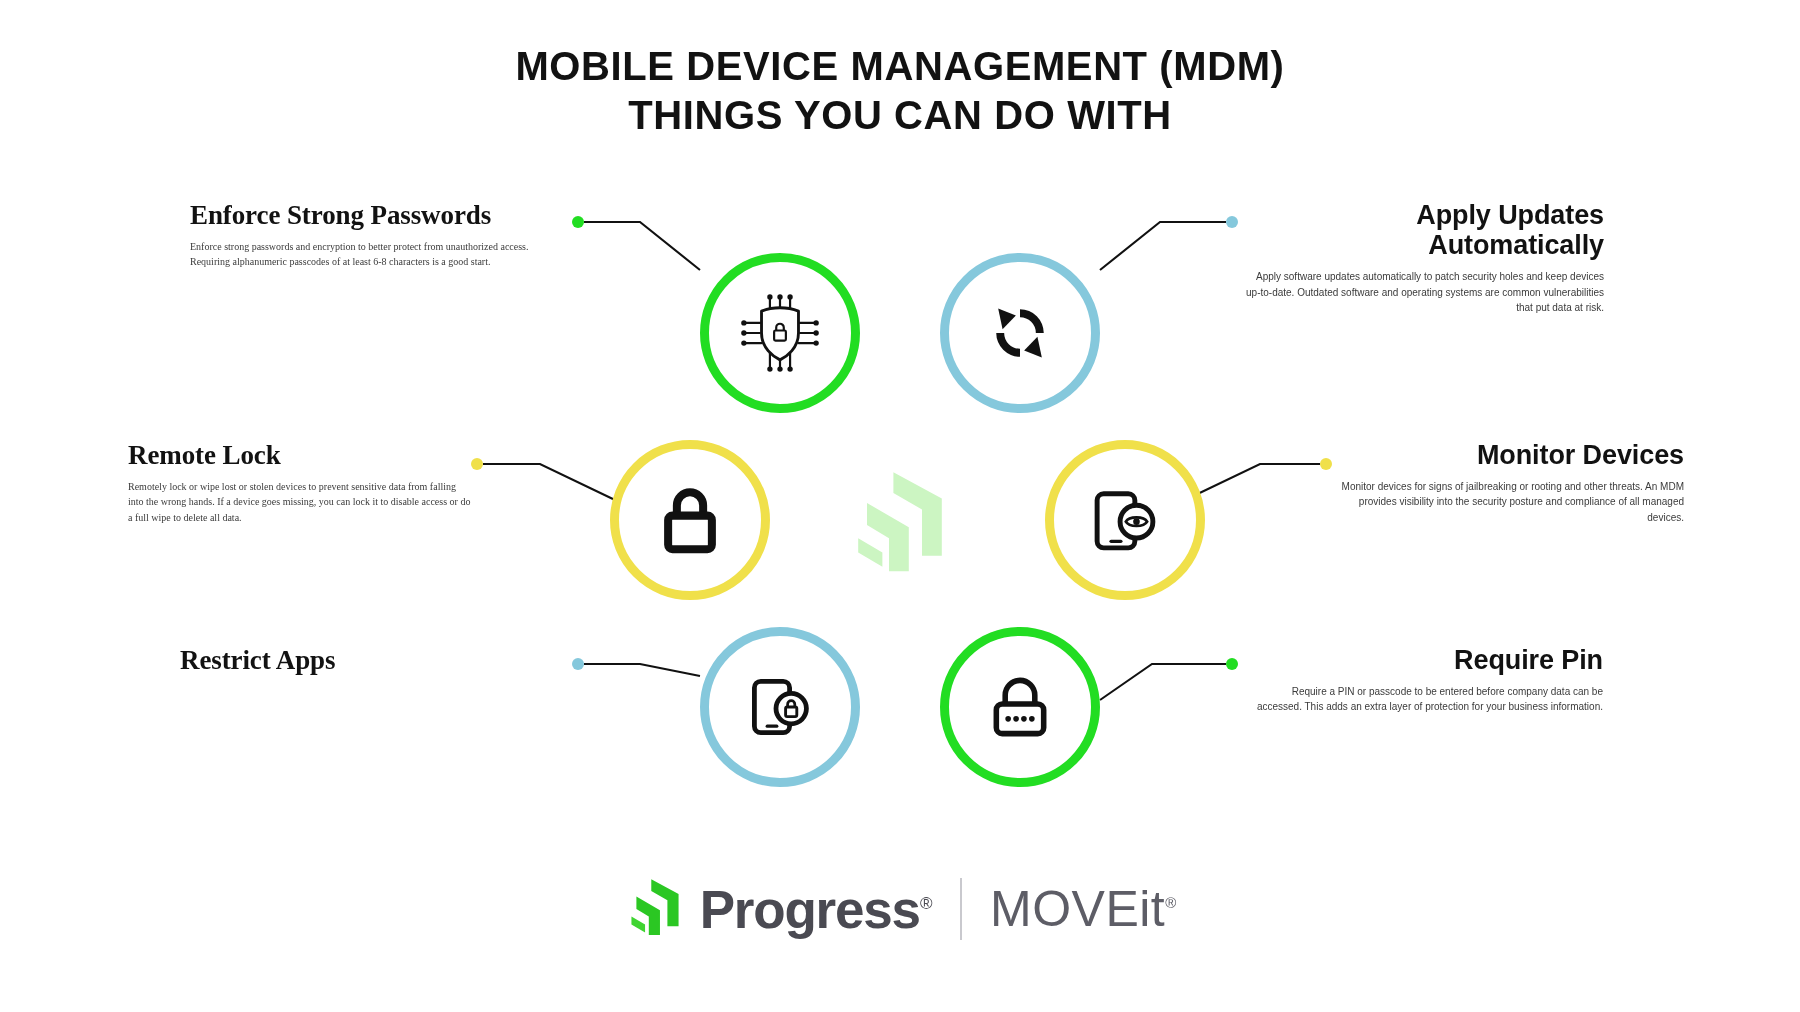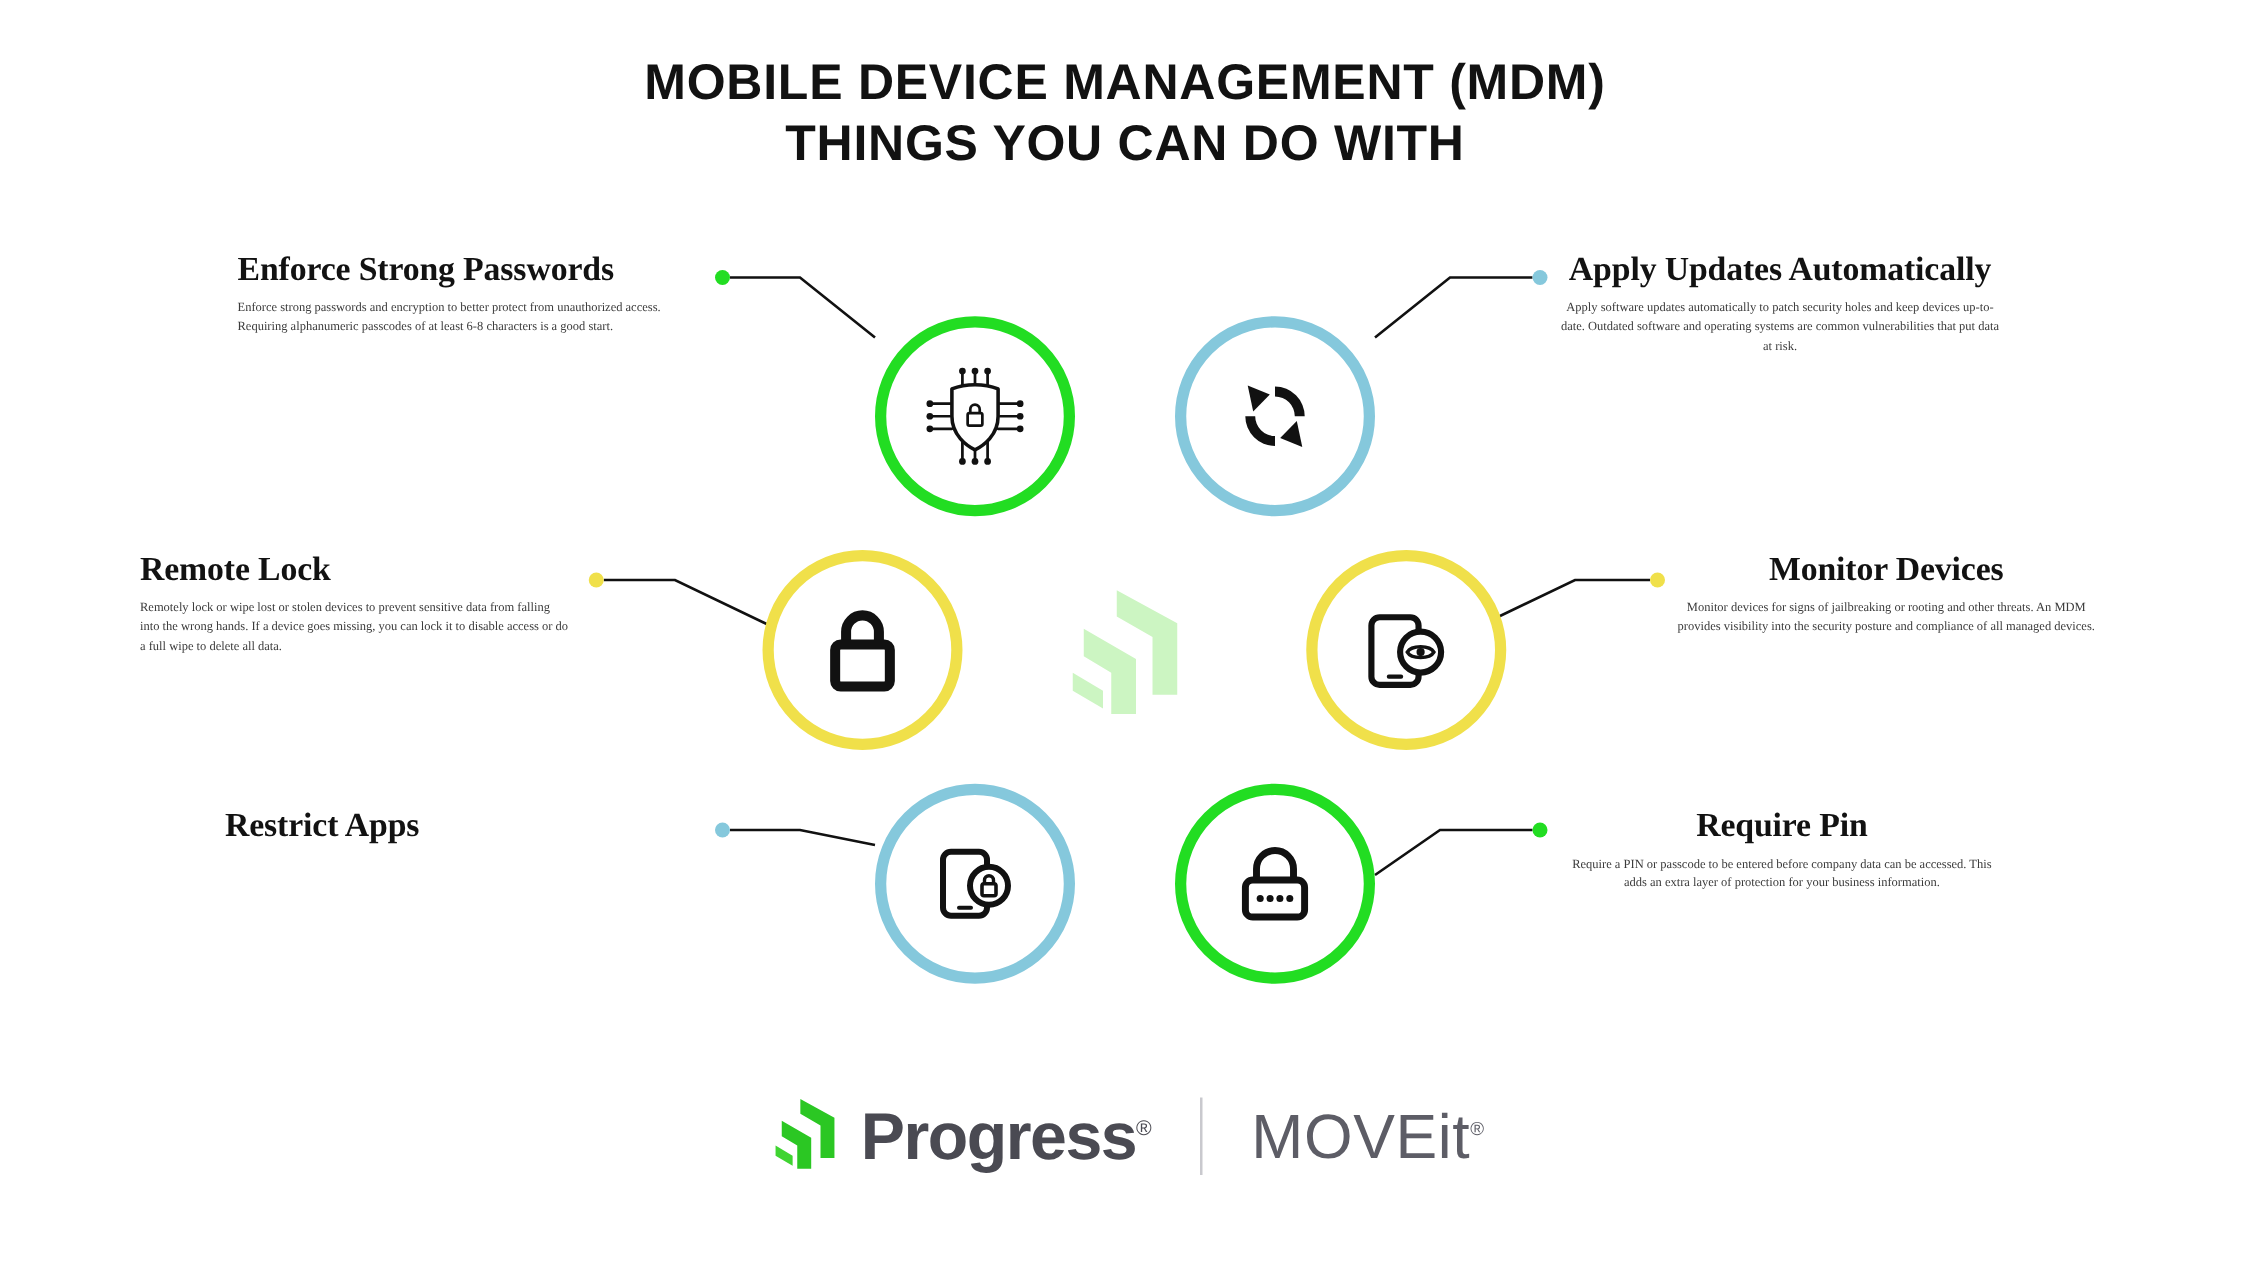--- a/index.html
+++ b/index.html
@@ -39,21 +39,21 @@
     border-radius: 50%;
     border-style: solid;
     background: #ffffff;
     display: flex; align-items: center; justify-content: center;
   }
   .circle svg { display: block; }
 
   
   .item-text { position: absolute; width: 360px; }
   .item-text.left  { text-align: left; font-family: Liberation Serif, serif; }
-  .item-text.right { text-align: center; font-family: Liberation Serif, serif; }
+  .item-text.right { text-align: right; }
   .item-title {
     font-size: 27px;
     font-weight: 700;
     line-height: 1.12;
     color: #121212;
     letter-spacing: -0.1px;
   }
   .item-body {
     font-size: 10px;
     line-height: 1.52;
@@ -68,21 +68,21 @@
     left: 843px; top: 470px;
     width: 114px; height: 110px;
     opacity: 1;
   }
 
   
   .footer {
     position: absolute;
     left: 0; bottom: 72px; width: 1800px;
     display: flex; align-items: center; justify-content: center;
-    gap: 11px;
+    gap: 0px;
   }
   .footer-progress { display: flex; align-items: center; gap: 14px; }
   .progress-word {
     font-size: 53px;
     font-weight: 600;
     color: #4a4a52;
     letter-spacing: -1.2px;
     position: relative;
   }
   .reg-mark {
@@ -195,21 +195,21 @@
   <div class="item-body">Apply software updates automatically to patch security holes and keep devices up-to-date. Outdated software and operating systems are common vulnerabilities that put data at risk.</div>
 </div>
 
 <div class="circle" style="left:610px; top:440px; border-width:9px; border-color:#f0e04a;">
   <svg width="62" height="70" viewBox="0 0 80 96">
     <path d="M22 44 L22 28 A18 18 0 0 1 58 28 L58 44" fill="none" stroke="#111" stroke-width="11" stroke-linecap="butt"></path>
     <rect x="10" y="42" width="60" height="46" rx="6" fill="#fff" stroke="#111" stroke-width="11"></rect>
   </svg>
 </div>
 
-<div class="item-text left" style="left:112px; top:440px; width:345px;">
+<div class="item-text left" style="left:128px; top:440px; width:345px;">
   <div class="item-title">Remote Lock</div>
   <div class="item-body">Remotely lock or wipe lost or stolen devices to prevent sensitive data from falling into the wrong hands. If a device goes missing, you can lock it to disable access or do a full wipe to delete all data.</div>
 </div>
 
 <div class="circle" style="left:1045px; top:440px; border-width:9px; border-color:#f0e04a;">
   <svg width="82" height="82" viewBox="0 0 100 100">
     <rect x="16" y="18" width="46" height="66" rx="8" fill="#fff" stroke="#111" stroke-width="6"></rect>
     <line x1="33" y1="76" x2="45" y2="76" stroke="#111" stroke-width="4" stroke-linecap="round"></line>
     <circle cx="64" cy="52" r="20" fill="#fff" stroke="#111" stroke-width="6"></circle>
     <path d="M51 52 C55 45 73 45 77 52 C73 59 55 59 51 52 Z" fill="#fff" stroke="#111" stroke-width="3.4"></path>

